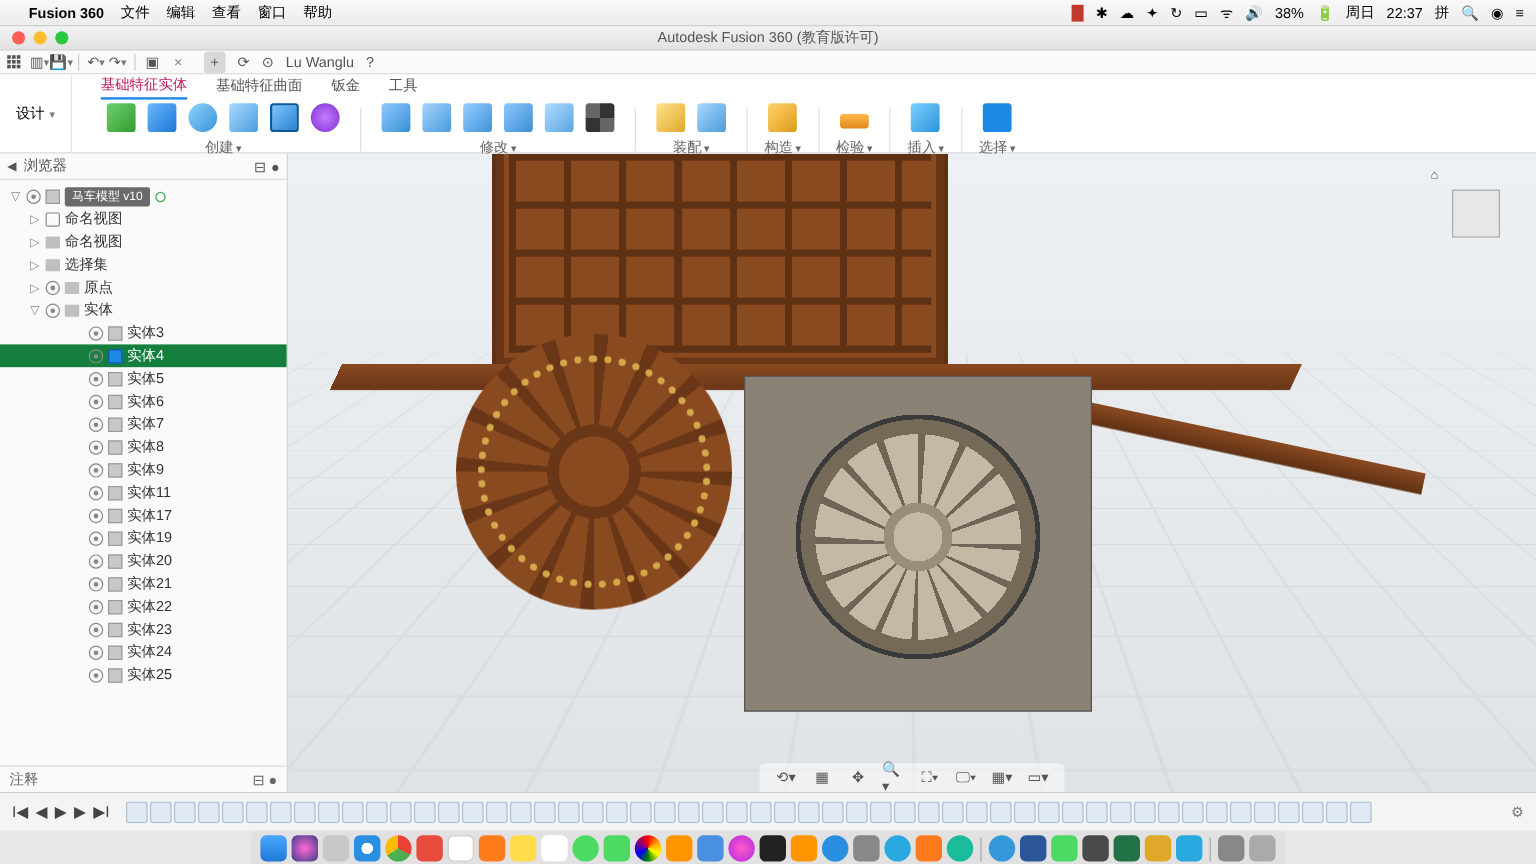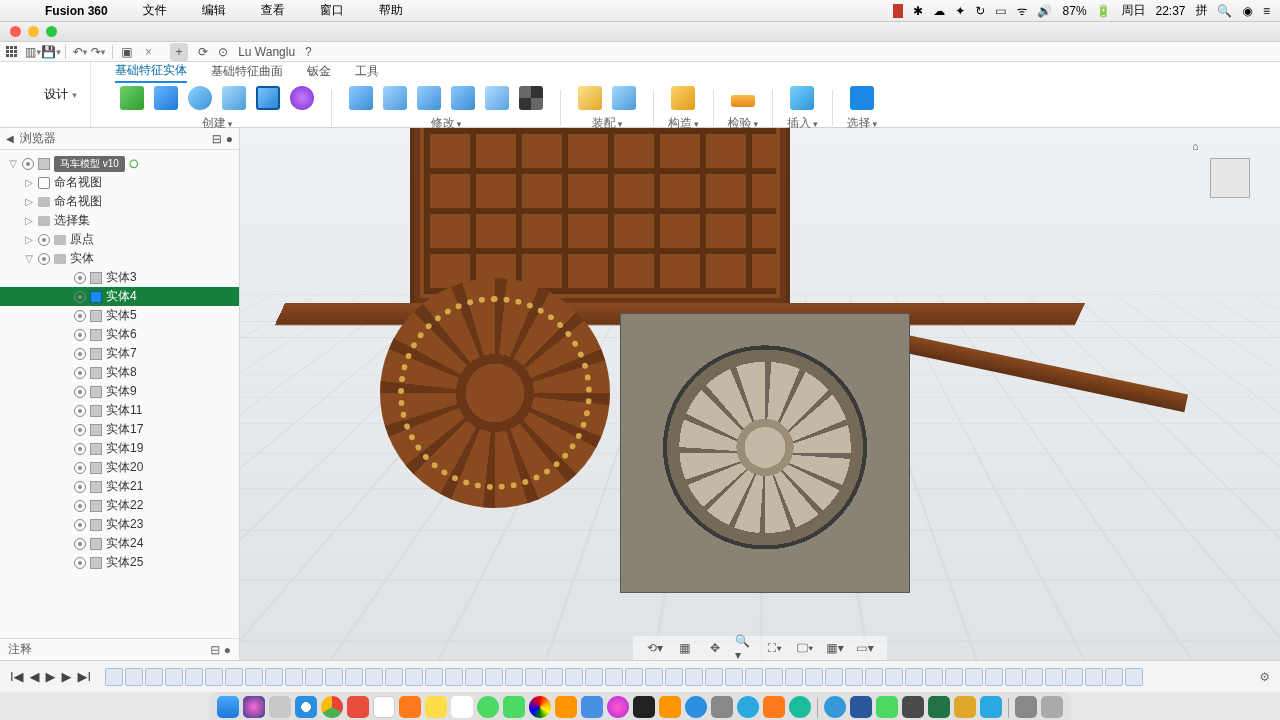--- a/index.html
+++ b/index.html
@@ -1,19 +1,19 @@
 <!DOCTYPE html>
 <html><head>
 <meta charset="utf-8">
 <style>
 *{margin:0;padding:0;box-sizing:border-box;font-family:-apple-system,"PingFang SC","Helvetica Neue",sans-serif;font-size:12px;}
 body{width:1280px;height:720px;background:#e8e8e8;overflow:hidden;position:relative;}
 
 
-.menubar{height:22px;background:linear-gradient(#f9f9f9,#ececec);display:flex;align-items:center;padding:0 10px;border-bottom:1px solid #c8c8c8;font-size:13px;gap:21px;}
+.menubar{height:22px;background:linear-gradient(#f9f9f9,#ececec);display:flex;align-items:center;padding:0 10px;border-bottom:1px solid #c8c8c8;font-size:13px;}
 .menubar .apple{font-size:14px;margin-right:14px;}
 .menubar .appname{font-weight:600;margin-right:14px;}
 .menubar .mitem{margin-right:14px;}
 .menubar .spacer{flex:1;}
 .menubar .right{display:flex;align-items:center;gap:10px;font-size:12px;}
 .menubar .right span{display:inline-block;}
 
 
 .titlebar{height:20px;background:linear-gradient(#f2f2f2,#e2e2e2);display:flex;align-items:center;position:relative;border-bottom:1px solid #cfcfcf;}
 .traffic{display:flex;gap:7px;padding-left:10px;}
@@ -30,25 +30,25 @@
 .qat .qi{width:16px;height:16px;display:flex;align-items:center;justify-content:center;color:#555;font-size:12px;}
 .qat .sep{width:1px;height:14px;background:#ccc;margin:0 4px;}
 .qat .tab{flex:1;display:flex;align-items:center;justify-content:center;color:#444;gap:6px;}
 .qat .tab .cube{width:10px;height:10px;background:#888;}
 .qat .tabx{padding:0 8px;color:#888;}
 .qat .end{display:flex;align-items:center;gap:10px;padding:0 8px;color:#555;}
 .qat .end .plus{width:18px;height:18px;border-radius:3px;background:#d8d8d8;display:flex;align-items:center;justify-content:center;}
 
 
 .ribbon{height:66px;background:#fff;border-bottom:1px solid #d0d0d0;display:flex;}
-.ribbon .ws{width:60px;border-right:1px solid #e5e5e5;display:flex;align-items:center;justify-content:center;font-size:12px;gap:4px;margin-left:31px;}
+.ribbon .ws{width:60px;border-right:1px solid #e5e5e5;display:flex;align-items:center;justify-content:center;font-size:12px;gap:4px;}
 .ribbon .tabs{flex:1;display:flex;flex-direction:column;}
 .tabstrip{height:22px;display:flex;gap:24px;padding-left:24px;align-items:center;font-size:12px;color:#555;}
 .tabstrip .t{padding-bottom:2px;}
-.tabstrip .t.active{color:#0369a1;border-bottom:2px solid #1e88e5;}
+.tabstrip .t.active{color:#be185d;border-bottom:2px solid #1e88e5;}
 .toolrow{flex:1;display:flex;align-items:center;padding-left:20px;gap:0;}
 .toolgrp{display:flex;flex-direction:column;align-items:center;padding:0 6px;}
 .toolgrp .icons{display:flex;gap:4px;}
 .toolgrp .lbl{font-size:11px;color:#666;margin-top:2px;display:flex;align-items:center;gap:2px;}
 .toolgrp .lbl .dd{font-size:9px;}
 .tb{width:30px;height:30px;border-radius:3px;display:flex;align-items:center;justify-content:center;position:relative;}
 .ico{width:24px;height:24px;border-radius:3px;}
 .vsep{width:1px;background:#e0e0e0;margin:4px 8px;height:36px;}
 
 
@@ -131,37 +131,38 @@
   <span class="spacer"></span>
   <div class="right">
     <span style="width:10px;height:14px;background:#c0392b;"></span>
     <span>✱</span>
     <span>☁</span>
     <span>✦</span>
     <span>↻</span>
     <span>▭</span>
     <span>ᯤ</span>
     <span>🔊</span>
-    <span>87%</span>
+    <span>38%</span>
     <span>🔋</span>
     <span>周日</span>
     <span>22:37</span>
     <span>拼</span>
     <span>🔍</span>
     <span>◉</span>
     <span>≡</span>
   </div>
 </div>
 
 <div class="titlebar">
   <div class="traffic">
     <div class="tdot r"></div>
     <div class="tdot y"></div>
     <div class="tdot g"></div>
   </div>
+  <div class="wtitle">Autodesk Fusion 360 (教育版许可)</div>
 </div>
 
 <div class="qat">
   <div class="grid9">
       <i></i>
       <i></i>
       <i></i>
       <i></i>
       <i></i>
       <i></i>

